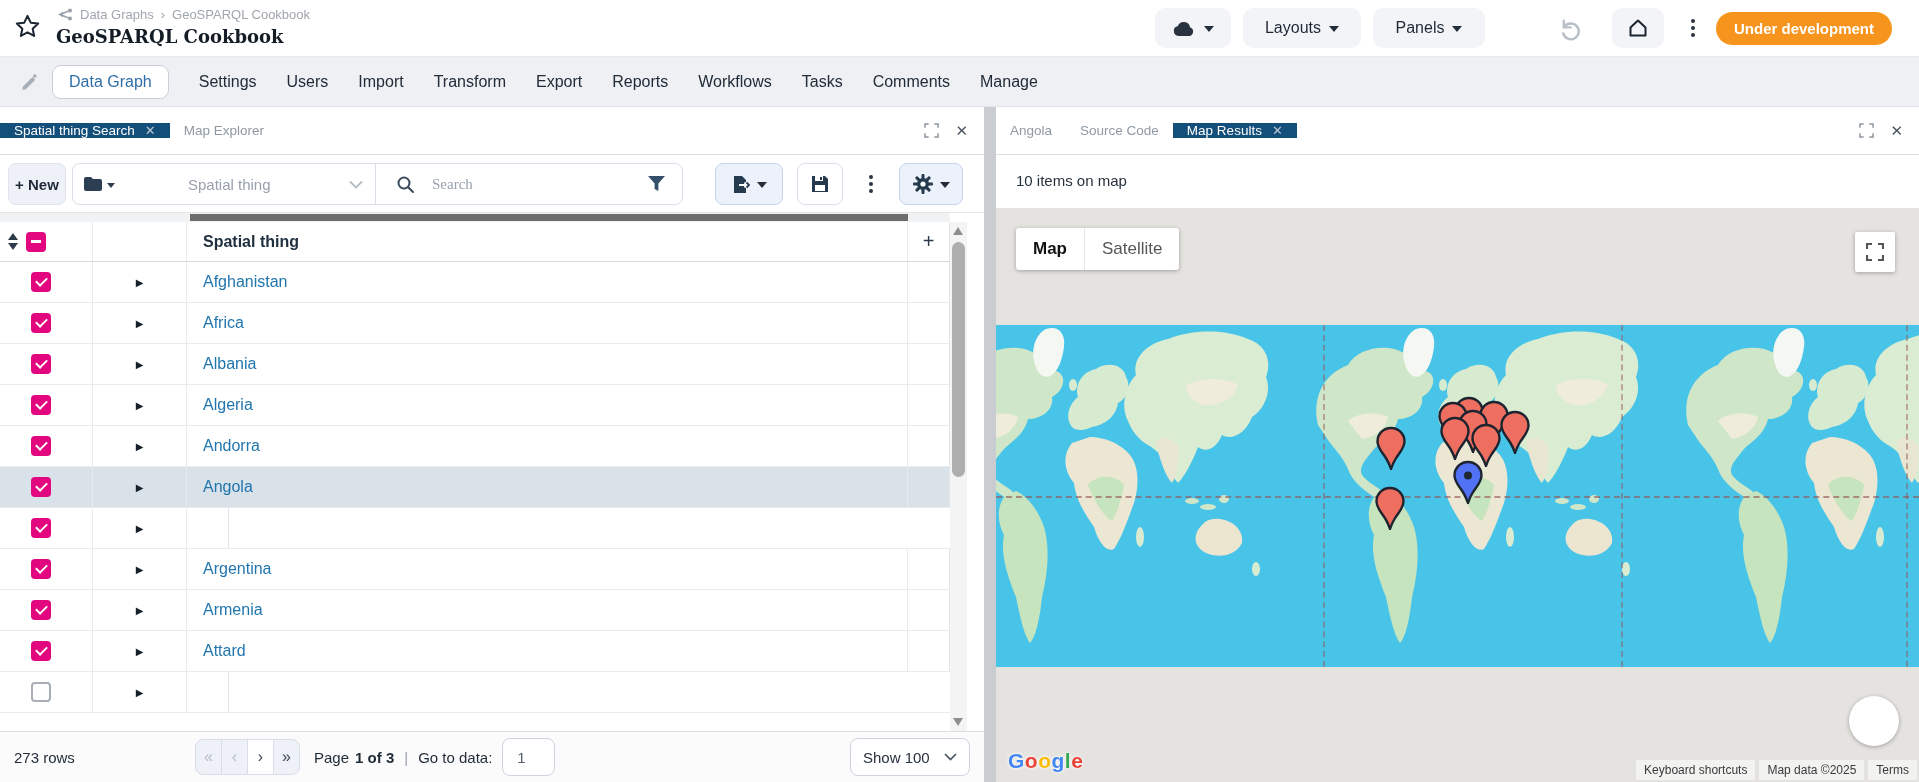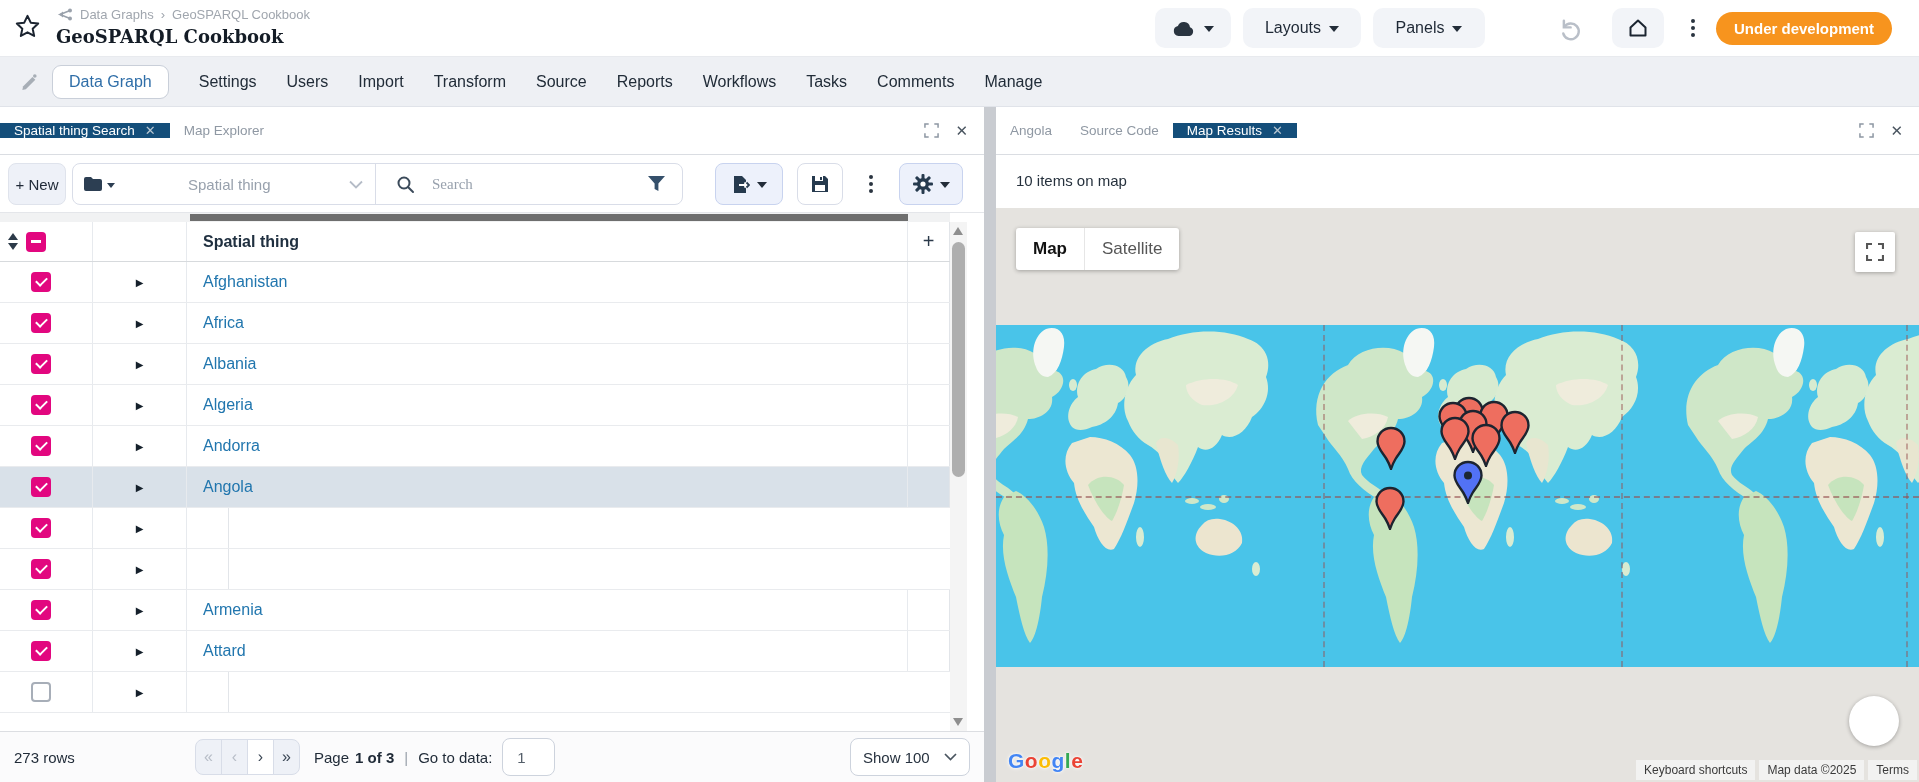--- a/index.html
+++ b/index.html
@@ -36,21 +36,21 @@
   #divider { position:absolute; top:107px; left:984px; width:12px; bottom:0; background:#c9ccd1; }
   .tabbar { position:absolute; top:0; left:0; right:0; height:48px; background:#fff; border-bottom:1px solid #dadde2; display:flex; align-items:center; }
   .ptab { display:flex; align-items:center; gap:10px; padding:0 14px; font-size:13.5px; color:#8f98a3; cursor:pointer; white-space:nowrap; }
   .ptab.active { background:#144e7a; color:#fff; }
   .ptab .tab-x { color:#b9c7d2; font-size:13px; cursor:pointer; }
   .tab-icons { margin-left:auto; display:flex; align-items:center; gap:16px; padding-right:16px; }
 
   
   #toolbar { position:absolute; top:48px; left:0; right:0; height:58px; background:#fff; border-bottom:1px solid #e4e6ea; }
   .tbar-el { position:absolute; top:8px; height:42px; border-radius:8px; display:flex; align-items:center; justify-content:center; cursor:pointer; }
-  #btn-new { left:8px; width:58px; background:#eef1f8; border:1px solid #dfe3ec; font-size:15px; color:#1f2937; gap:3px; }
+  #btn-new { left:8px; width:58px; background:#eef1f8; border:1px solid #dfe3ec; font-size:15px; color:#1f2937; gap:3px;font-weight:bold; }
   #tool-group { left:72px; width:611px; background:#fff; border:1px solid #d9dde8; justify-content:flex-start; cursor:default; }
   #type-sec { position:relative; width:303px; height:100%; border-right:1px solid #d9dde8; display:flex; align-items:center; }
   #folder-wrap { position:absolute; left:10px; display:flex; align-items:center; gap:4px; cursor:pointer; }
   #type-label { position:absolute; left:115px; font-size:15px; color:#98a1ad; cursor:pointer; }
   #type-chevron { position:absolute; right:12px; cursor:pointer; }
   #search-sec { position:relative; flex:1; height:100%; display:flex; align-items:center; }
   #search-icon { position:absolute; left:20px; }
   .search-input { position:absolute; left:56px; right:60px; top:6px; bottom:6px; border:none; outline:none; font-size:15px; color:#701a75; font-family:Liberation Serif, serif; }
   .search-input::placeholder { color:#98a1ad; }
   #funnel { position:absolute; right:16px; cursor:pointer; }
@@ -203,21 +203,21 @@
           <path d="M3 14.5L12.5 5l2.8 2.8L5.8 17.3 2.4 18z" fill="#a7aeb6"></path>
           <circle cx="14.8" cy="4" r="1.8" fill="#a7aeb6"></circle>
         </svg>
     </span>
     <div id="nav-tabs">
         <div class="nav-tab active">Data Graph</div>
         <div class="nav-tab">Settings</div>
         <div class="nav-tab">Users</div>
         <div class="nav-tab">Import</div>
         <div class="nav-tab">Transform</div>
-        <div class="nav-tab">Source</div>
+        <div class="nav-tab">Export</div>
         <div class="nav-tab">Reports</div>
         <div class="nav-tab">Workflows</div>
         <div class="nav-tab">Tasks</div>
         <div class="nav-tab">Comments</div>
         <div class="nav-tab">Manage</div>
       </div>
   </div>
 
   <div id="left-panel">
     <div class="tabbar" id="left-tabbar">
@@ -410,20 +410,23 @@
             <span class="arrow">▶</span>
           </div>
           <div class="cell c-plus"></div>
         </div>
         <div class="grid-row">
           <div class="cell c-cb" style="padding-left: 31px;">
             <span class="cb checked"></span>
           </div>
           <div class="cell c-ex">
             <span class="arrow">▶</span>
+          </div>
+          <div class="cell c-name">
+            <span class="row-name">Argentina</span>
           </div>
           <div class="cell c-plus"></div>
         </div>
         <div class="grid-row">
           <div class="cell c-cb" style="padding-left: 31px;">
             <span class="cb checked"></span>
           </div>
           <div class="cell c-ex">
             <span class="arrow">▶</span>
           </div>

